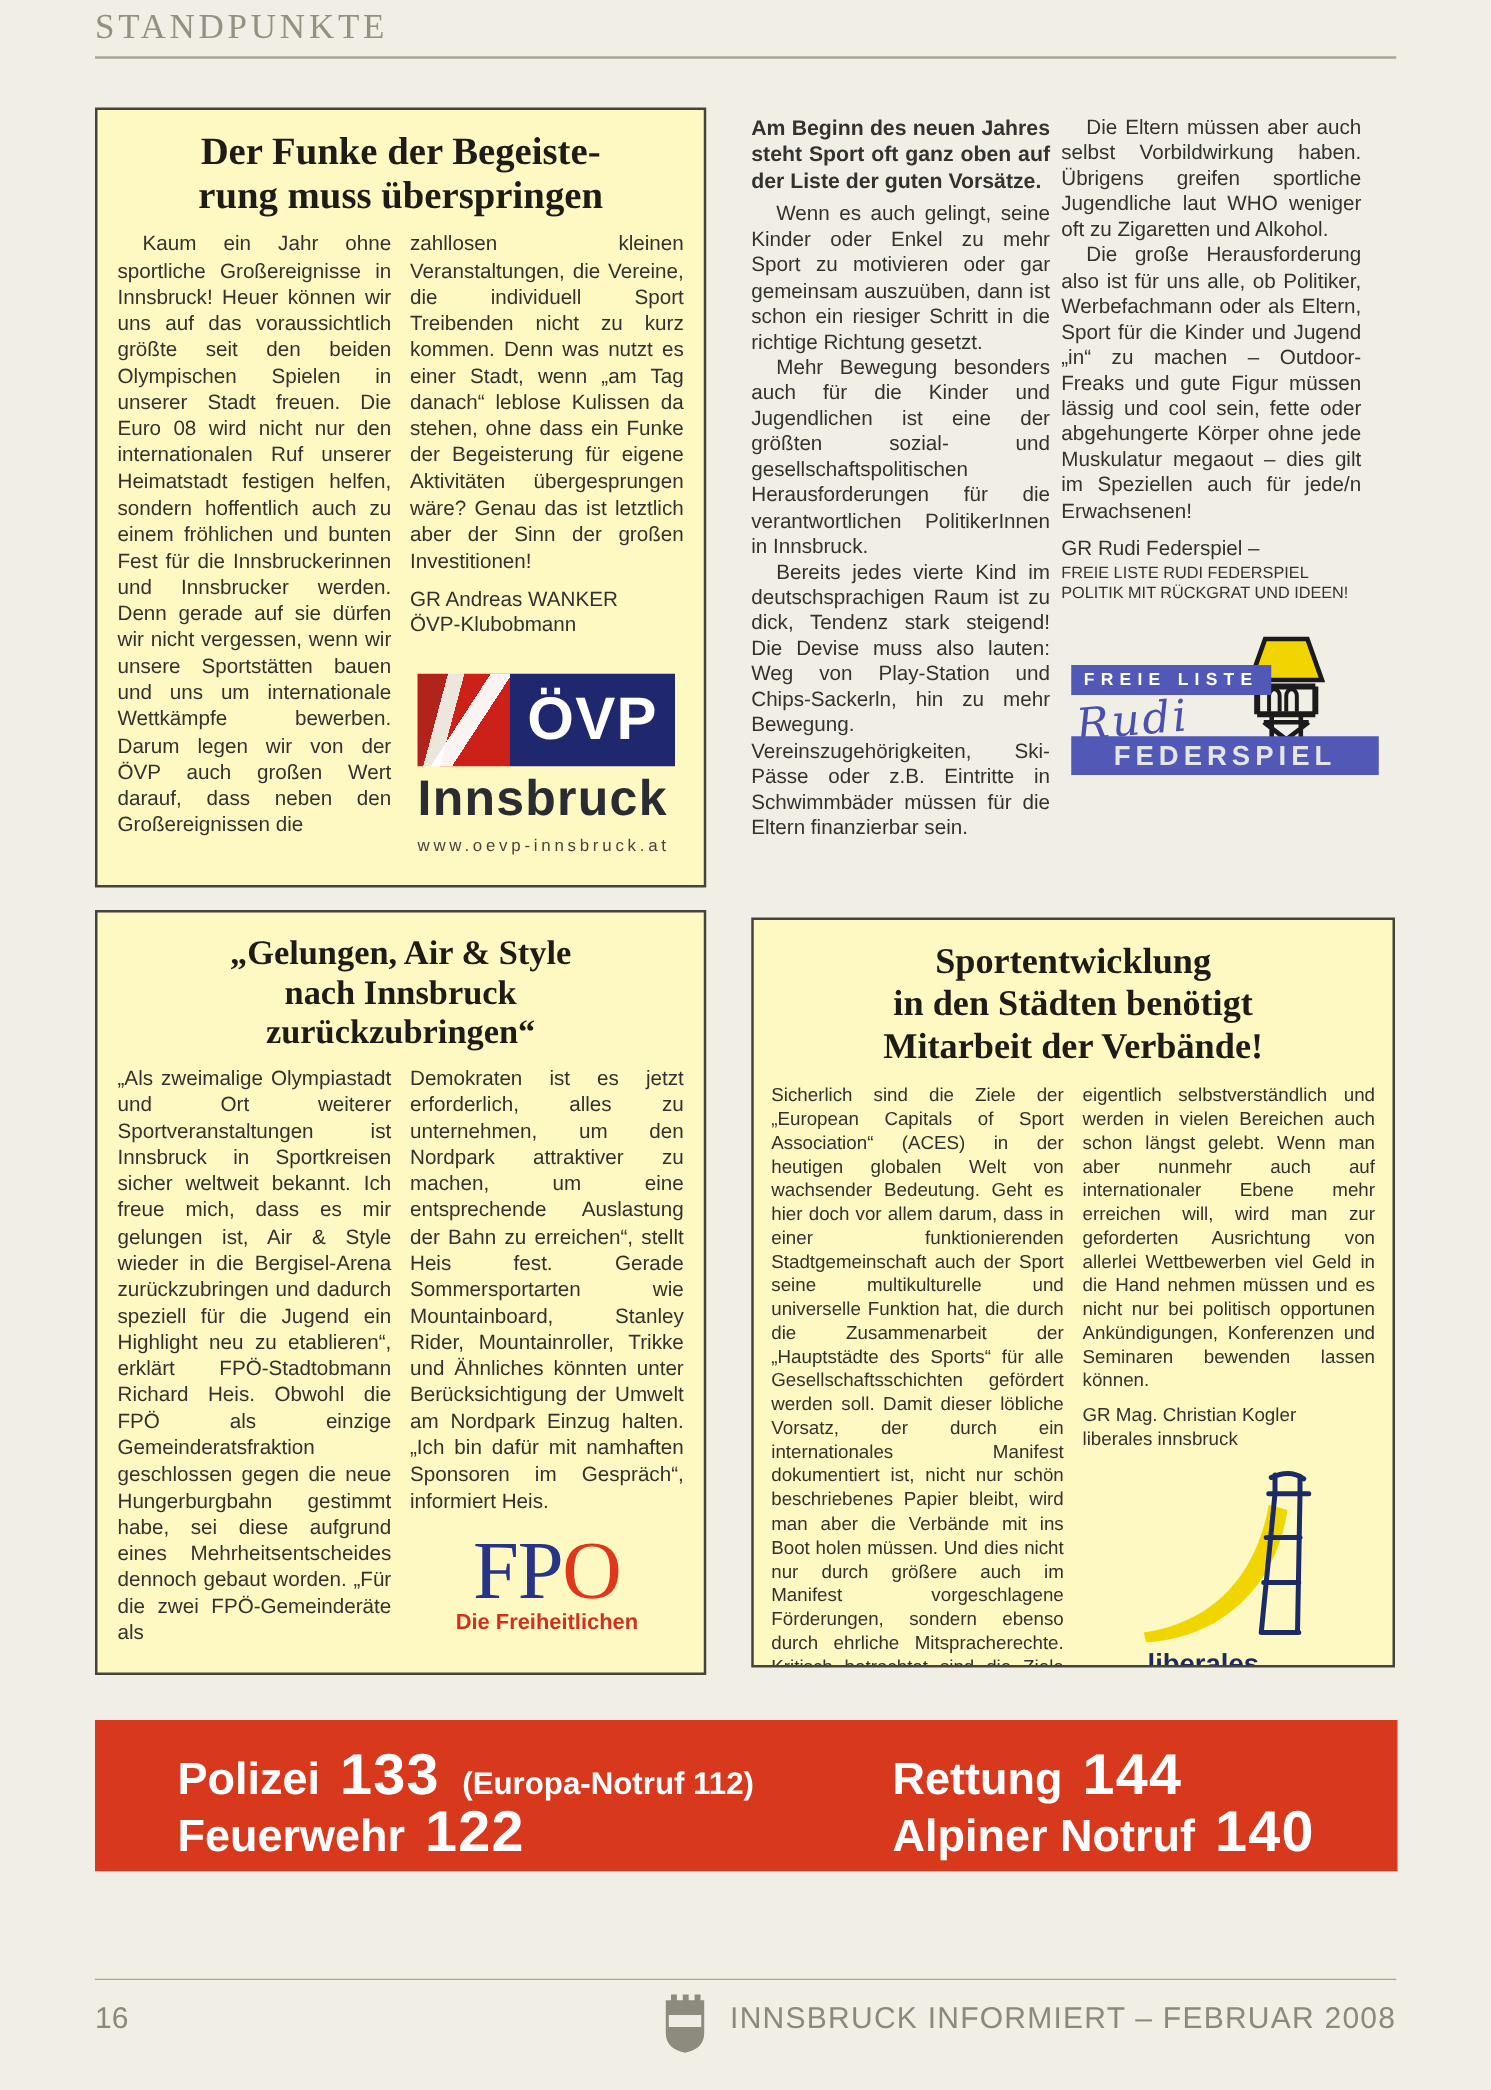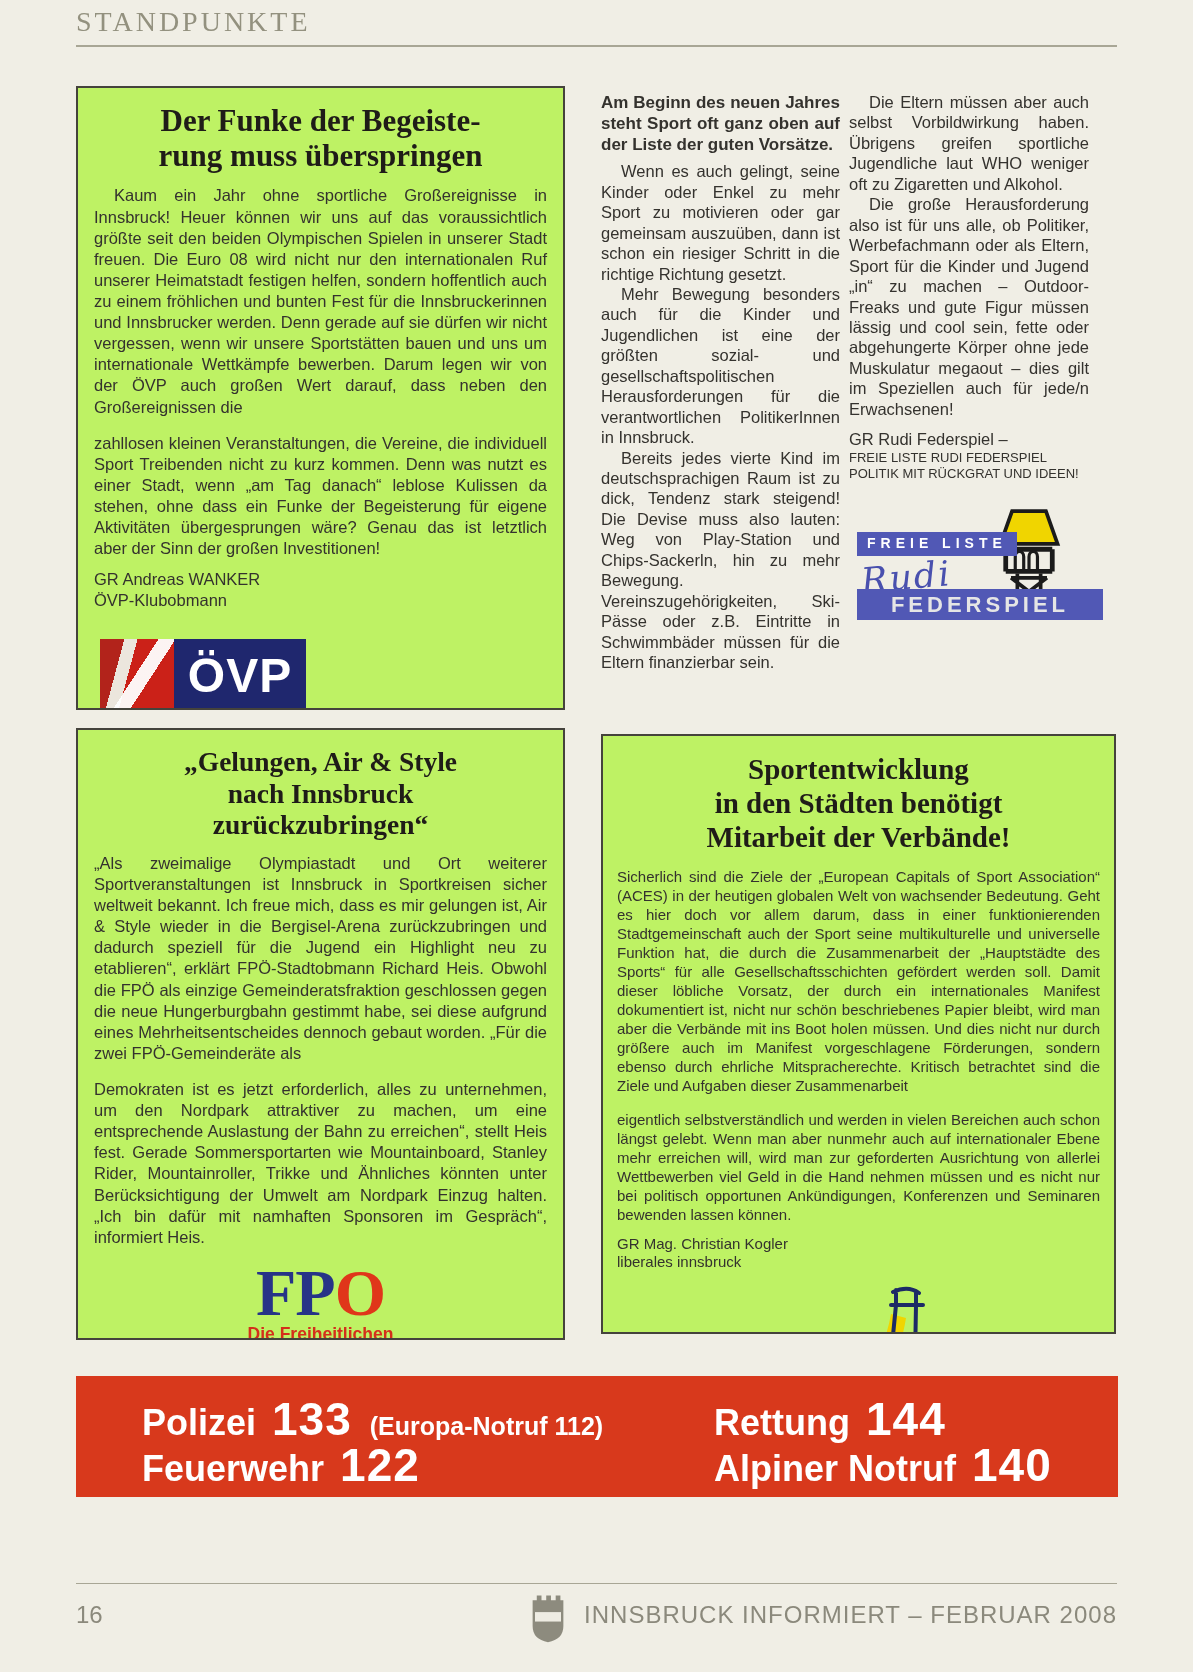--- a/index.html
+++ b/index.html
@@ -13,29 +13,29 @@
   
   .section-header {
     position:absolute; left:76px; top:6px;
     font-family:"Liberation Serif", serif;
     font-size:28px; letter-spacing:3px; color:#93917f;
   }
   .header-rule { position:absolute; left:76px; top:45px; width:1041px; border-top:2px solid #a8a695; }
 
   
   .abox {
-    position:absolute; background:#bef264; border:2px solid #45433c;
+    position:absolute; background:#fef9c3; border:2px solid #45433c;
     padding:10px 16px; overflow:hidden;
   }
   .abox-title {
     font-family:"Liberation Serif", serif; font-weight:bold;
     text-align:center; color:#1f1c18; margin:6px 0 12px;
   }
   .abox-title span { display:block; }
-  .cols { display:flex; gap:15px;flex-direction:column; }
+  .cols { display:flex; gap:15px; }
   .col { flex:1; text-align:justify; }
   .bodytext { font-size:16.5px; line-height:1.28; }
   .bodytext p { text-indent:20px; }
   .bodytext p.noindent { text-indent:0; }
   .byline { text-align:left; margin-top:10px; line-height:1.25; }
   .byline .b1 { font-size:16.5px; }
   .byline .b2 { font-size:13px; }
 
   
   #box-oevp { left:76px; top:86px; width:489px; height:624px; }
@@ -78,21 +78,21 @@
   .fed-bar {
     position:absolute; left:0; bottom:0; width:246px; background:#5158b5; color:#e5e5e5;
     font-weight:bold; font-size:22px; letter-spacing:4px; padding:2px 8px; text-align:center;
   }
   .fed-tower { position:absolute; right:0; top:0; }
 
   
   #box-fpo { left:76px; top:728px; width:489px; height:612px; }
   #box-fpo .abox-title { font-size:27.5px; line-height:1.15; }
   .fpo-logo { text-align:center; margin-top:14px; }
-  .fpo-word { font-family:"Liberation Serif", serif; font-weight:bold; font-size:66px; line-height:0.95; letter-spacing:-1px; }
+  .fpo-word { font-family:"Liberation Serif", serif; font-weight:normal; font-size:66px; line-height:0.95; letter-spacing:-1px; }
   .fpo-fp { color:#273487; }
   .fpo-o  { color:#e0361a; }
   .fpo-tag { color:#d42f1b; font-weight:bold; font-size:17.5px; margin-top:-2px; }
 
   
   #box-lib { left:601px; top:734px; width:515px; height:600px; padding:10px 14px; }
   #box-lib .abox-title { font-size:29px; line-height:1.18; }
   #box-lib .col { font-size:15px; line-height:1.27; }
   #box-lib .byline .b1 { font-size:15px; }
   .lib-logo { margin-top:12px; text-align:center; }

